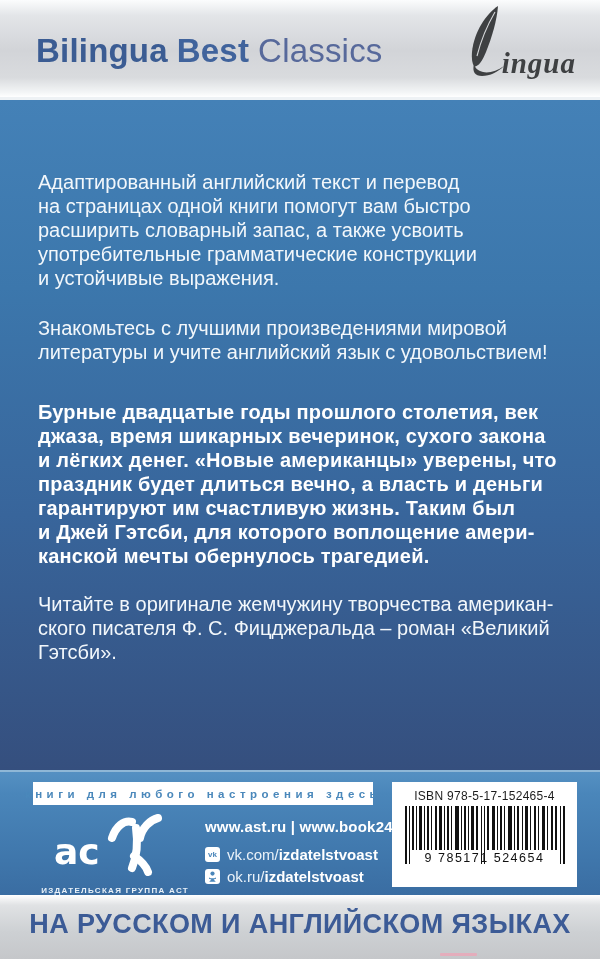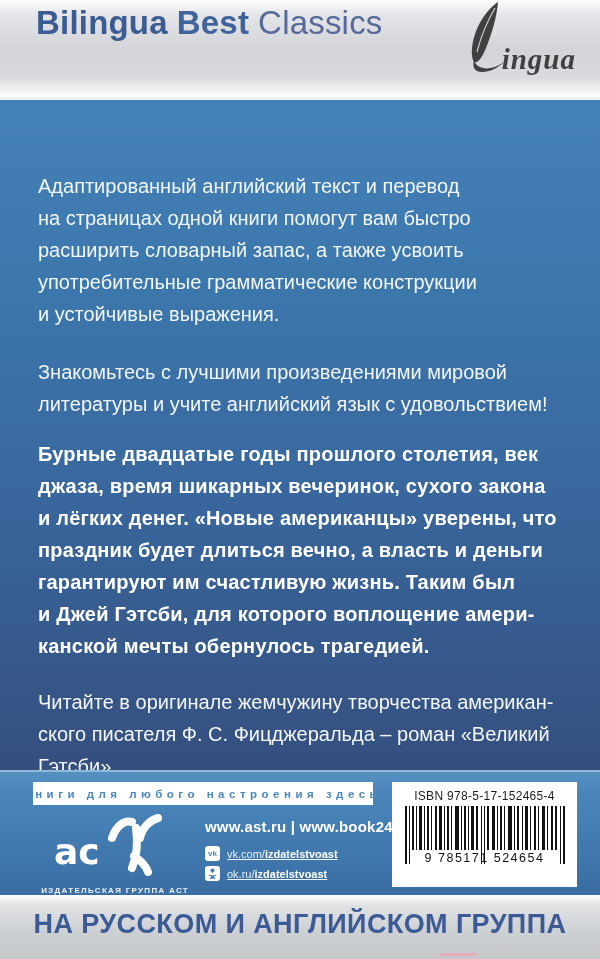--- a/index.html
+++ b/index.html
@@ -7,21 +7,21 @@
   .page {
     position:relative; width:600px; height:959px; margin:0 auto;
     font-family:"Liberation Sans", sans-serif; overflow:hidden;
     background:#d5d7da;
   }
 
   
   .header {
     position:absolute; top:0; left:0; width:600px; height:97px;
     background:linear-gradient(180deg,#fbfcfd 0%,#e3e5e8 16%,#d2d4d8 52%,#d9dbde 80%,#f3f5f6 95%,#ffffff 100%);
-    display:flex; align-items:flex-start; justify-content:space-between;
+    display:flex; align-items:center; justify-content:space-between;
     padding:0 24px 0 36px;
   }
   .brand { font-size:33px; letter-spacing:0.2px; white-space:nowrap; padding-top:4px; }
   .brand .w1 { font-weight:700; color:#3b5c93; }
   .brand .w2 { font-weight:700; color:#40639c; margin-left:9px; }
   .brand .w3 { font-weight:400; color:#57699b; margin-left:9px; }
   .lingua { display:flex; align-items:flex-end; padding-bottom:14px; }
   .lingua svg { display:block; }
   .lingua .script {
     font-family:Liberation Serif, serif; font-style:italic; font-weight:600;
@@ -29,24 +29,24 @@
   }
 
   
   .panel {
     position:absolute; top:97px; left:0; width:600px; height:673px;
     background:linear-gradient(180deg,#4481b7 0%,#3c77ac 28%,#38659b 62%,#354f7e 100%);
     border-top:3px solid #eef2f5;
     padding:70px 28px 0 38px;
   }
   .panel p {
-    white-space:pre-line; color:#f2f7fb; font-size:20px; line-height:32px;
+    white-space:pre-line; color:#f2f7fb; font-size:20px; line-height:24px;
     margin-bottom:26px;
   }
-  .panel p.para-2 { margin-bottom:18px; }
+  .panel p.para-2 { margin-bottom:36px; }
   .panel p.bold { font-weight:700; color:#ffffff; margin-bottom:24px; letter-spacing:0.2px; }
 
   
   .footerblue {
     position:absolute; top:770px; left:0; width:600px; height:125px;
     background:linear-gradient(180deg,#5590c2 0%,#4a86ba 18%,#3f76ab 72%,#3a6da2 100%);
     border-top:2px solid #8fb7d6;
   }
   .banner {
     position:absolute; left:33px; top:10px; width:340px; height:23px;
@@ -61,21 +61,21 @@
     margin-top:10px; color:#e9f1f8; font-size:8px; font-weight:700; letter-spacing:1.3px; white-space:nowrap;
   }
   .linkblock { position:absolute; left:205px; top:46px; }
   .sites { color:#ffffff; font-weight:700; font-size:15px; margin-bottom:11px; letter-spacing:0.2px; }
   .socialrow { display:flex; align-items:center; margin-bottom:5px; }
   .socialicon {
     width:15px; height:15px; background:#ffffff; border-radius:3px; margin-right:7px;
     display:flex; align-items:center; justify-content:center; flex:none;
     color:#4a86ba; font-size:8px; font-weight:700;
   }
-  .socialtext { color:#eaf2f9; font-size:11px;text-decoration:underline; }
+  .socialtext { color:#eaf2f9; font-size:15px; }
   .socialtext b { color:#ffffff; }
 
   
   .barcodebox {
     position:absolute; left:392px; top:10px; width:185px; height:105px; background:#ffffff;
     text-align:center;
   }
   .isbn { font-size:12px; color:#1c1c1c; margin-top:7px; letter-spacing:0.3px; }
   .bars { margin:3px auto 0 auto; width:160px; height:62px; position:relative; }
   .barcode-number {
@@ -221,17 +221,17 @@
             <rect x="155" y="0" width="1" height="58"></rect>
               <rect x="158" y="0" width="2" height="58"></rect>
           </g>
         </svg>
       </div>
       <div class="barcode-number">9 785171 524654</div>
     </div>
   </div>
 
   <div class="bottombar">
-    <span>НА РУССКОМ И АНГЛИЙСКОМ ГРУППА</span>
+    <span>НА РУССКОМ И АНГЛИЙСКОМ ЯЗЫКАХ</span>
   </div>
   <div class="pink-artifact"></div>
 
 </div>
 
 </body></html>

